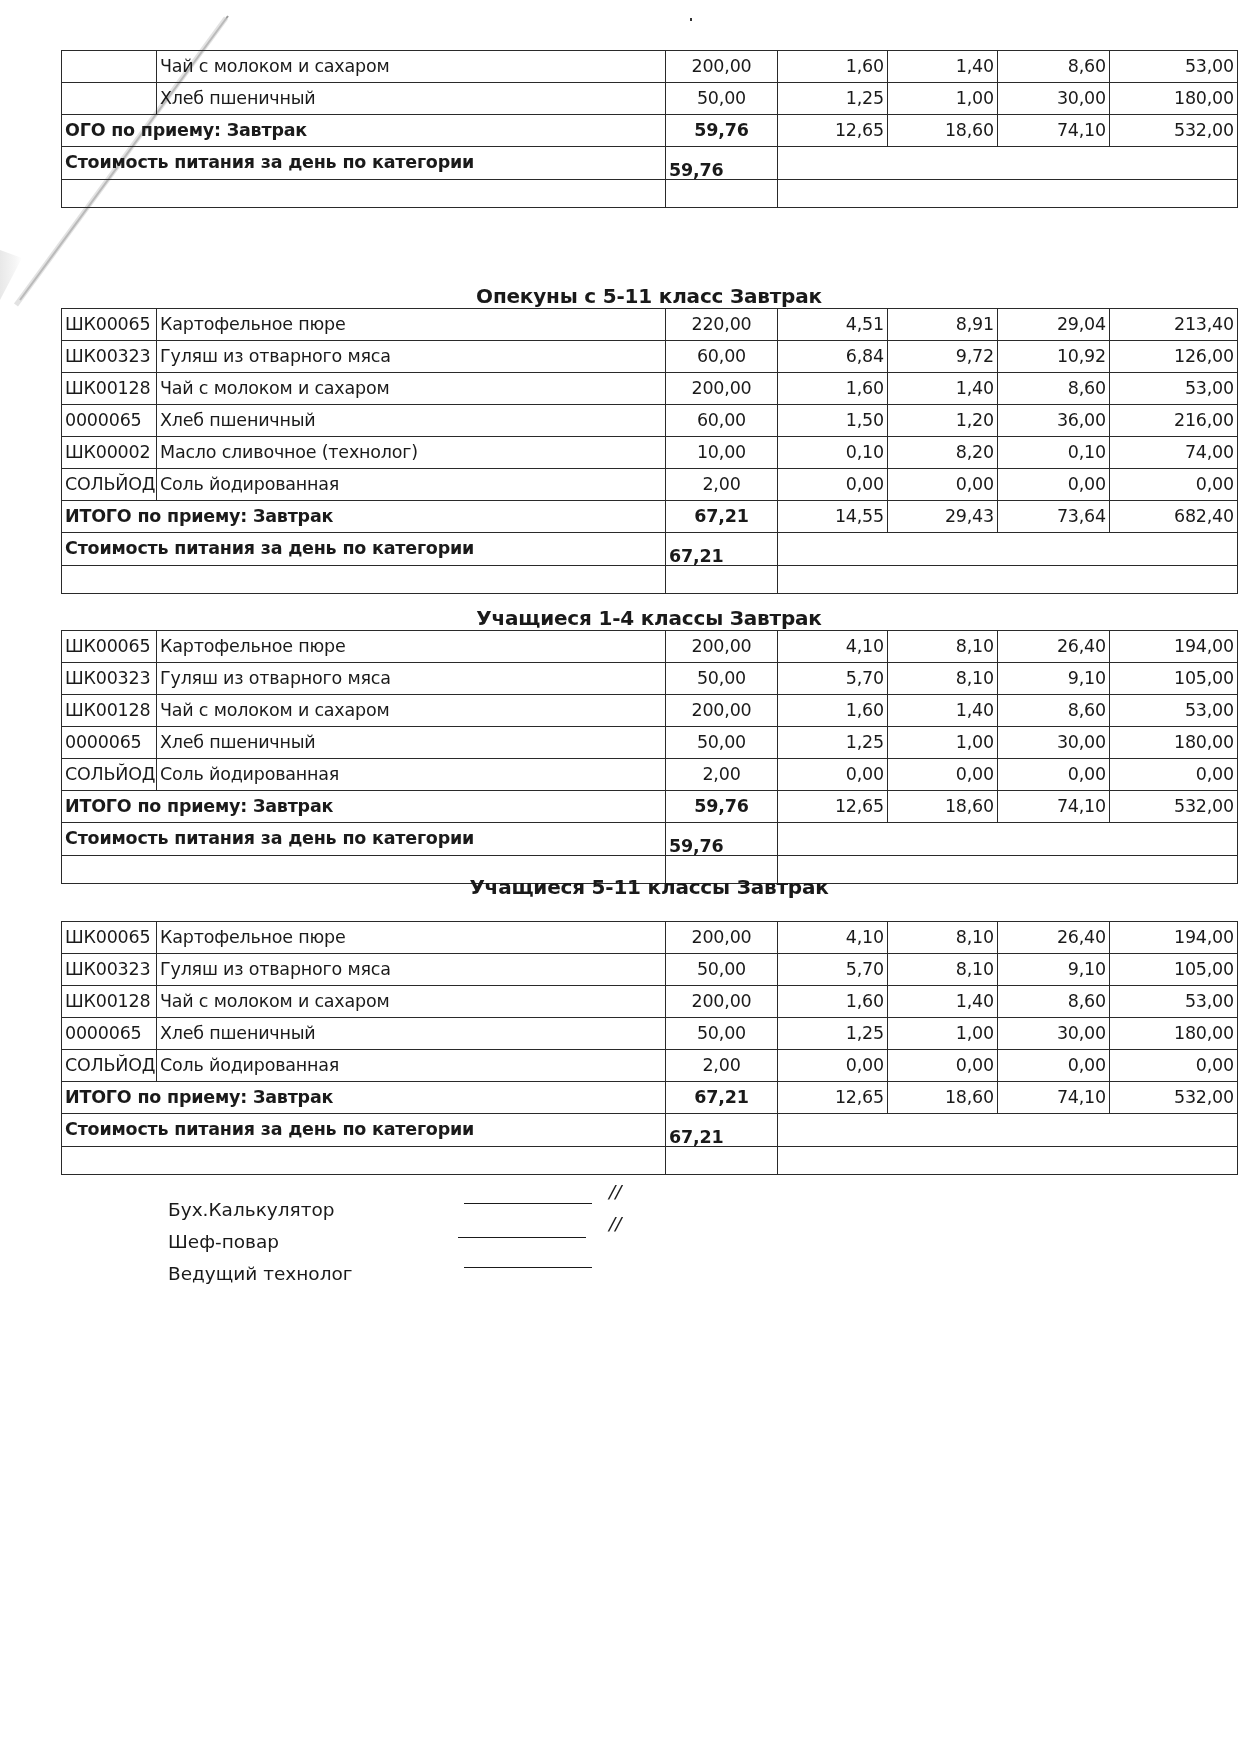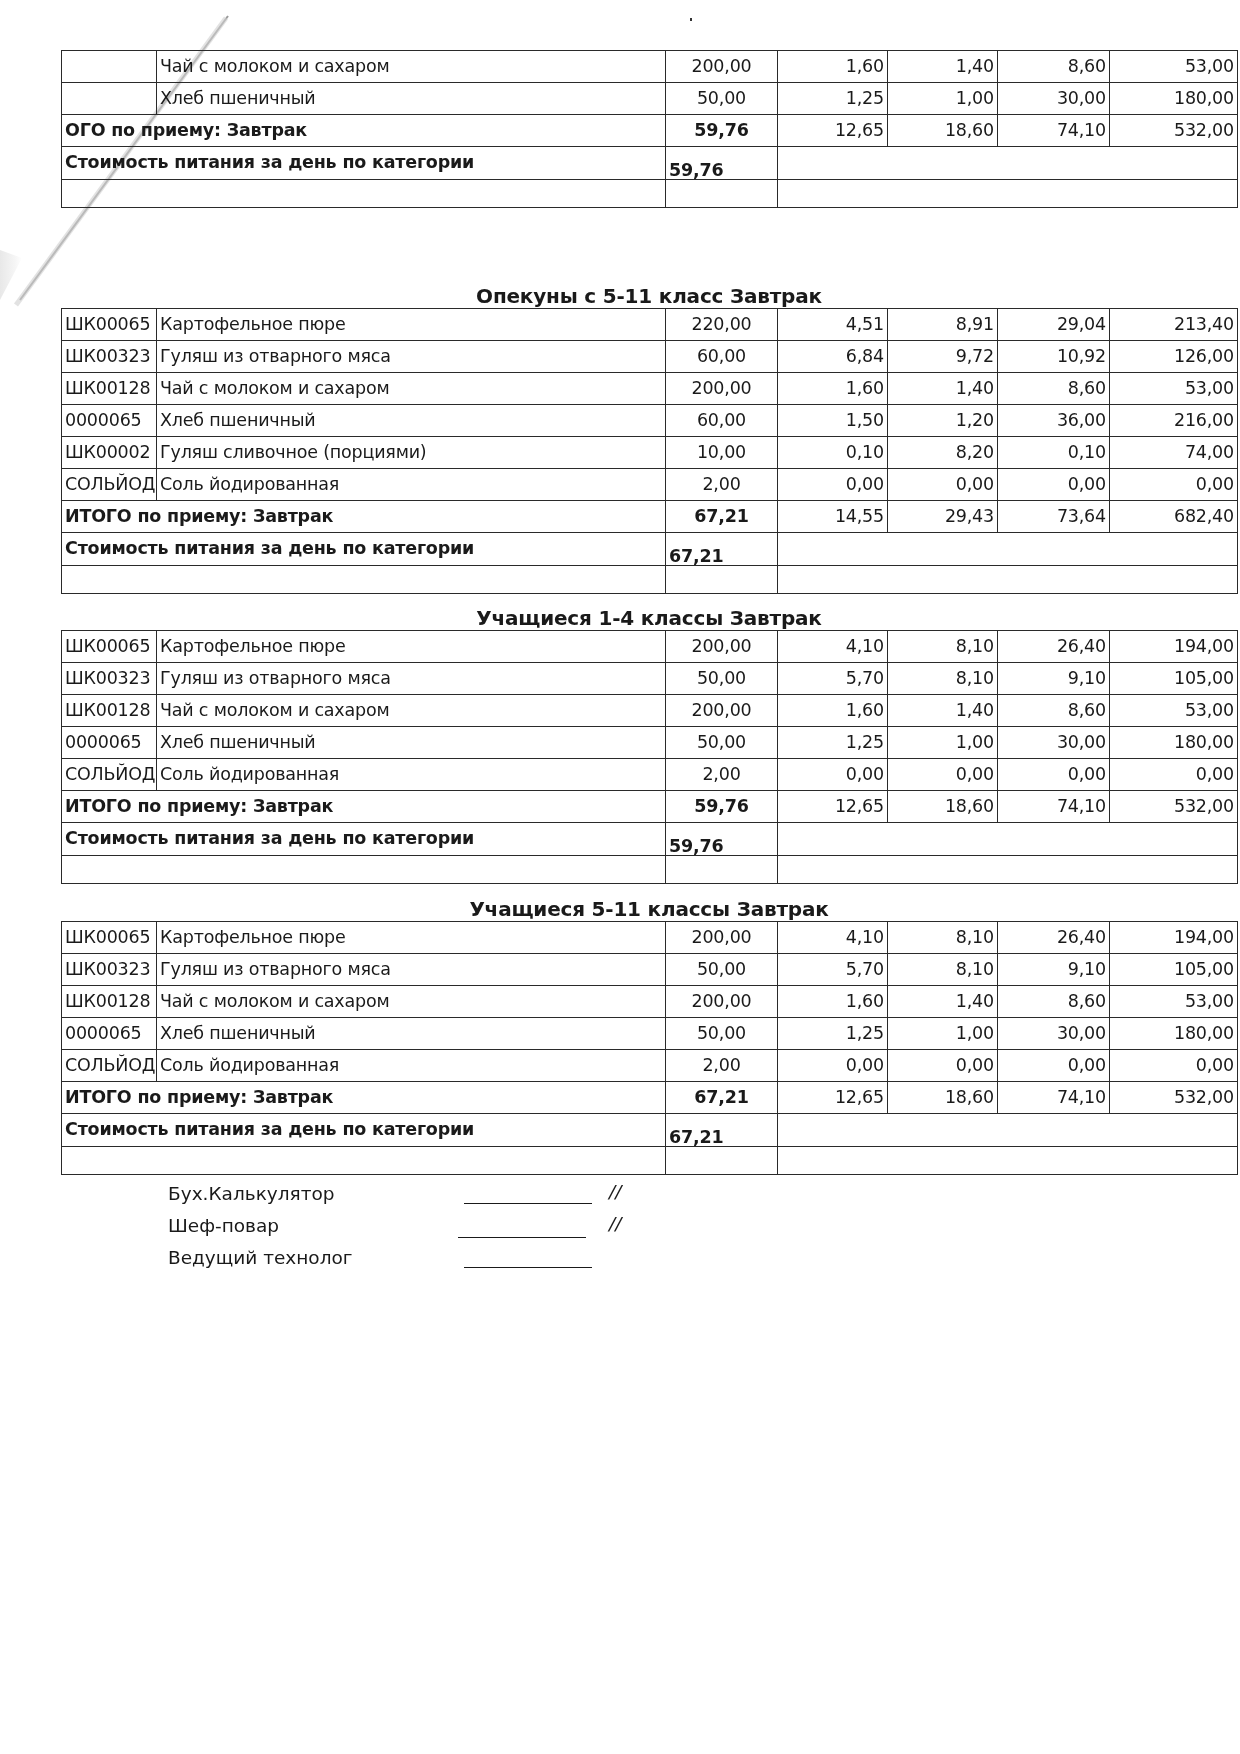--- a/index.html
+++ b/index.html
@@ -74,21 +74,21 @@
       position: absolute;
       left: 168px;
       top: 1183px;
       font-size: 18.5px;
     }
     .sig-row {
       position: relative;
       height: 32px;
       width: 500px;
     }
-    .sig-label { position: absolute; left: 0; top: 0; }
+    .sig-label { position: absolute; left: 0; top: 16px; }
     .sig-line {
       position: absolute;
       left: 296px;
       top: 20px;
       width: 128px;
       height: 0;
       border-top: 1.5px solid #1a1a1a;
     }
     .sig-row:nth-child(2) .sig-line { left: 290px; top: 22px; }
     .sig-slash {
@@ -209,21 +209,21 @@
       <td class="code">0000065</td>
       <td class="name">Хлеб пшеничный</td>
       <td class="yield">60,00</td>
       <td class="num">1,50</td>
       <td class="num">1,20</td>
       <td class="num">36,00</td>
       <td class="num">216,00</td>
     </tr>
     <tr>
       <td class="code">ШК00002</td>
-      <td class="name">Гуляш сливочное (порциями)</td>
+      <td class="name">Масло сливочное (технолог)</td>
       <td class="yield">10,00</td>
       <td class="num">0,10</td>
       <td class="num">8,20</td>
       <td class="num">0,10</td>
       <td class="num">74,00</td>
     </tr>
     <tr>
       <td class="code">СОЛЬЙОД</td>
       <td class="name">Соль йодированная</td>
       <td class="yield">2,00</td>
@@ -324,21 +324,21 @@
       <td colspan="4"></td>
     </tr>
     <tr class="empty-row">
       <td colspan="2"></td>
       <td></td>
       <td colspan="4"></td>
     </tr>
   </tbody>
 </table>
 
-<div class="section-title" style="top:897px;">Учащиеся 5-11 классы Завтрак</div>
+<div class="section-title" style="top:875px;">Учащиеся 5-11 классы Завтрак</div>
 <table class="menu" style="top:921px;">
   <colgroup>
     <col style="width:95px">
       <col style="width:509px">
       <col style="width:112px">
       <col style="width:110px">
       <col style="width:110px">
       <col style="width:112px">
       <col style="width:128px">
   </colgroup>

